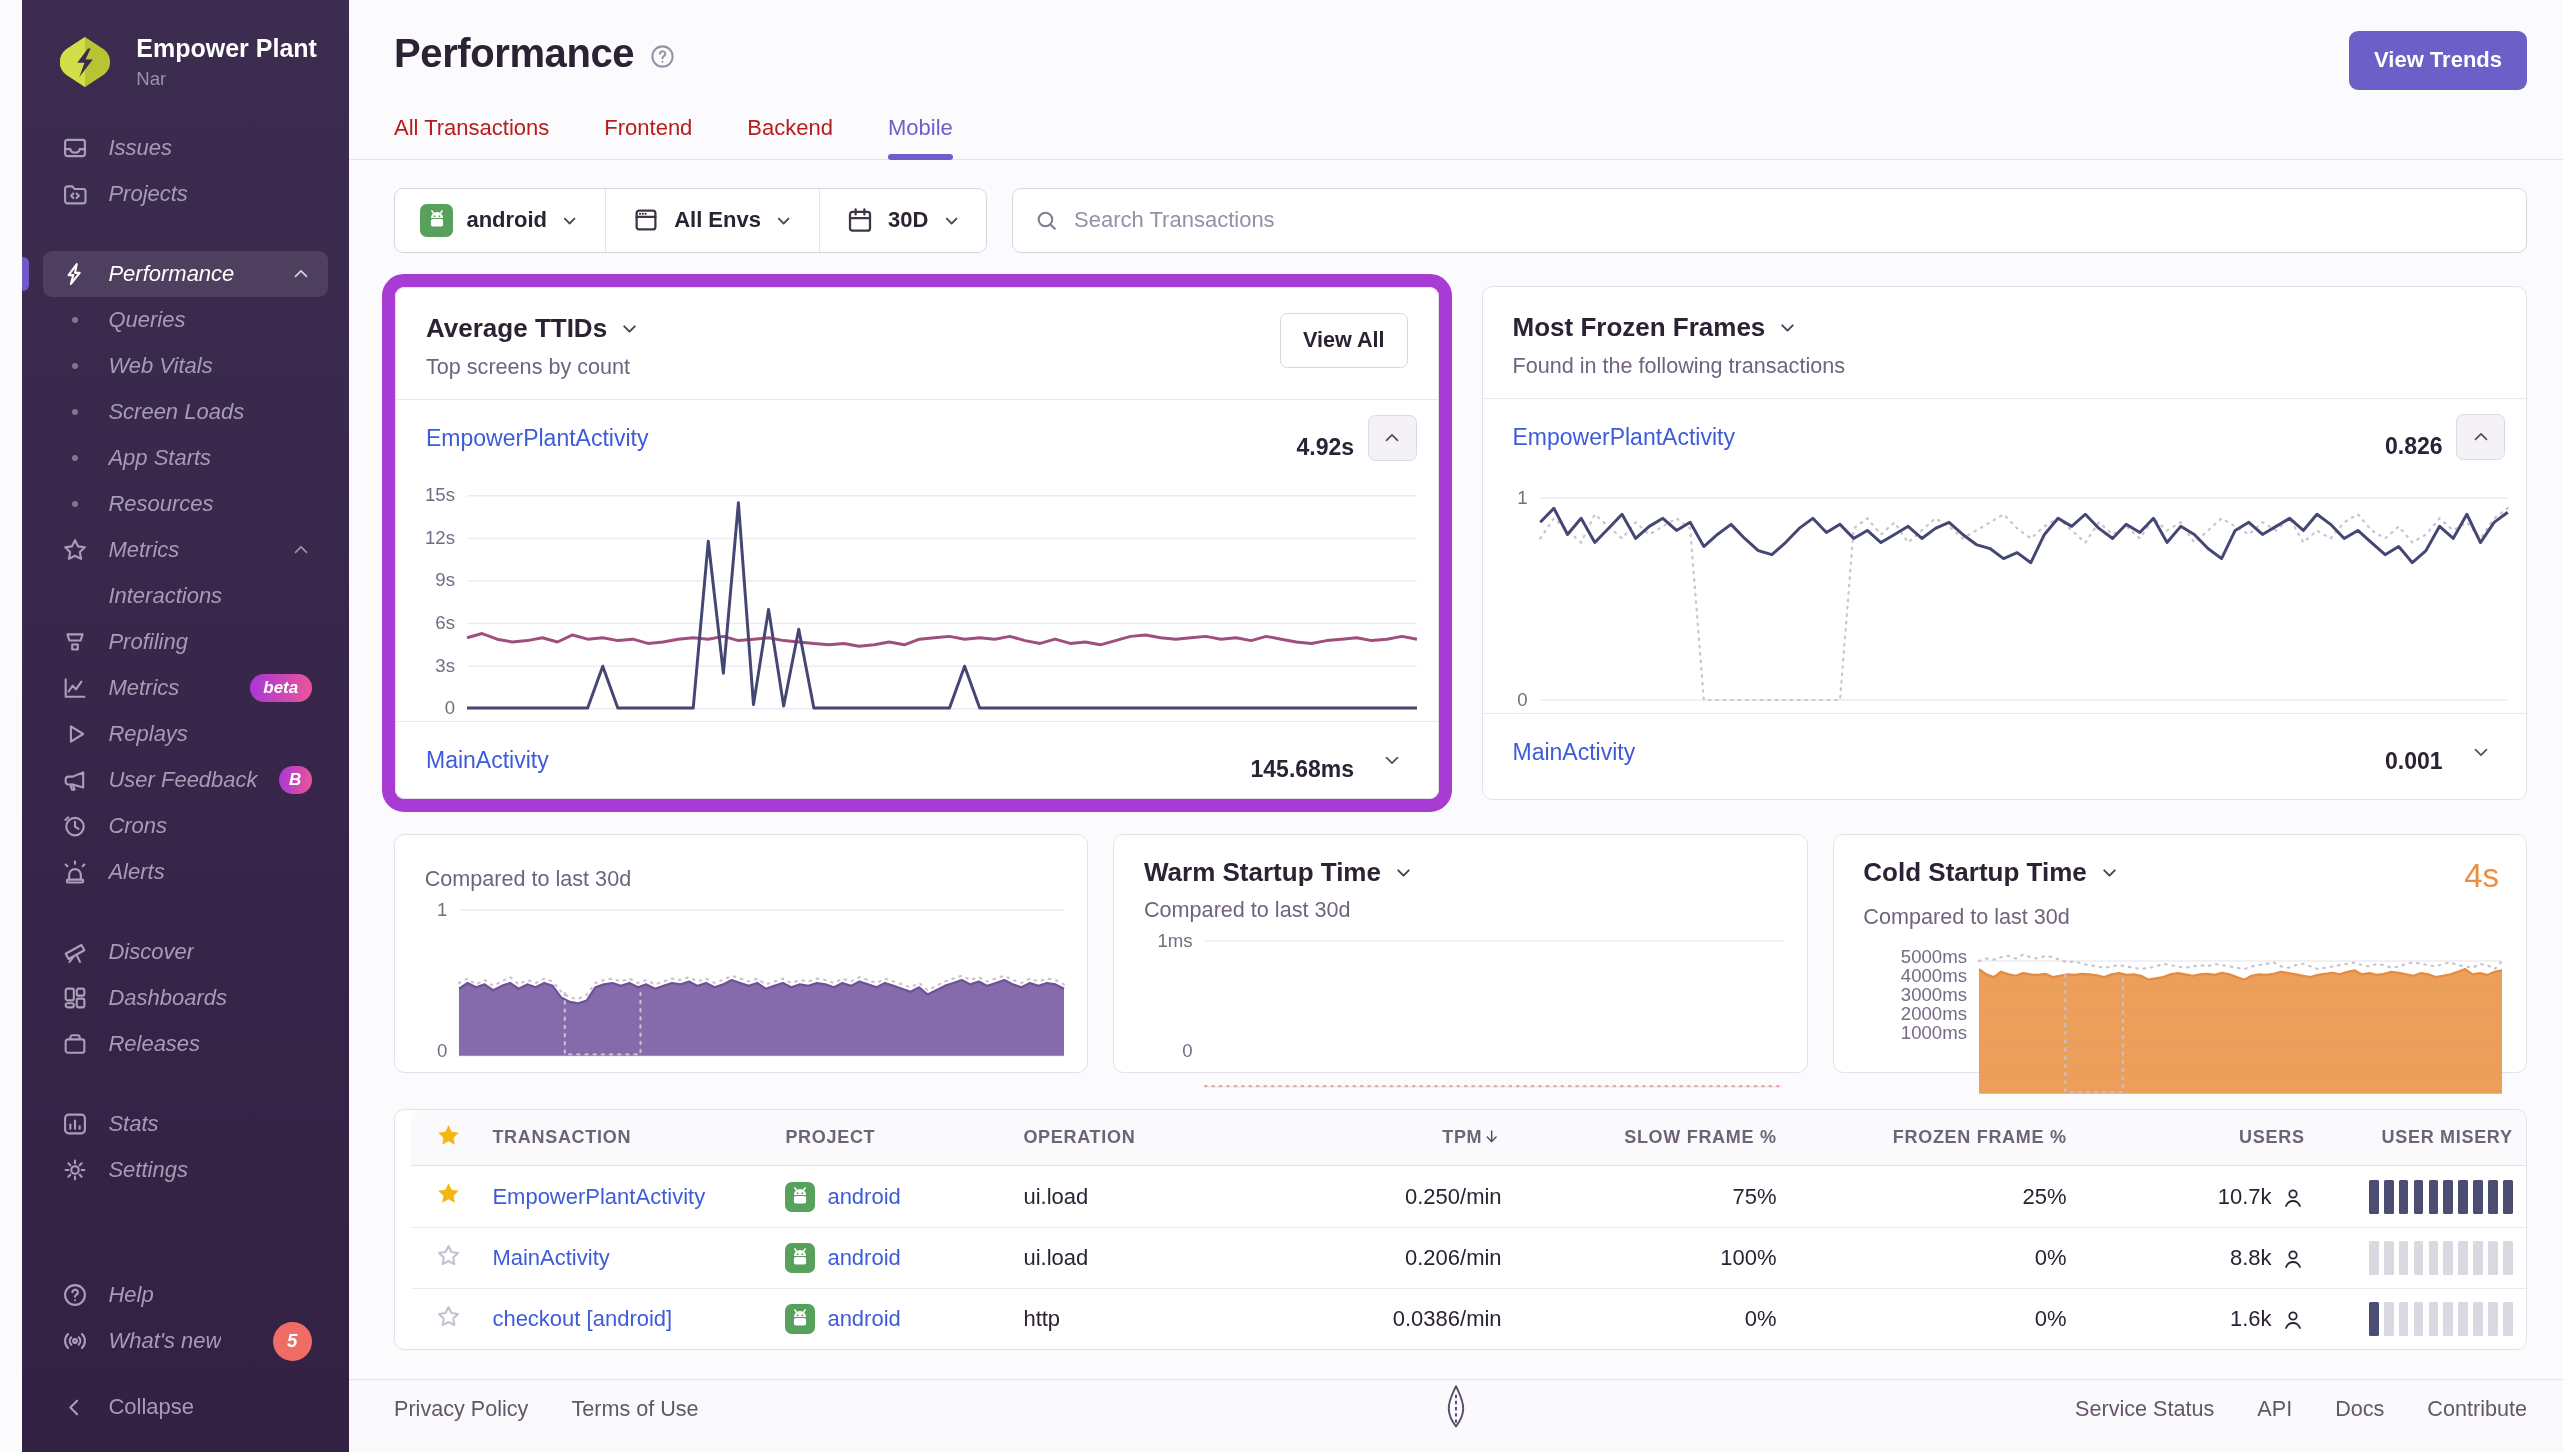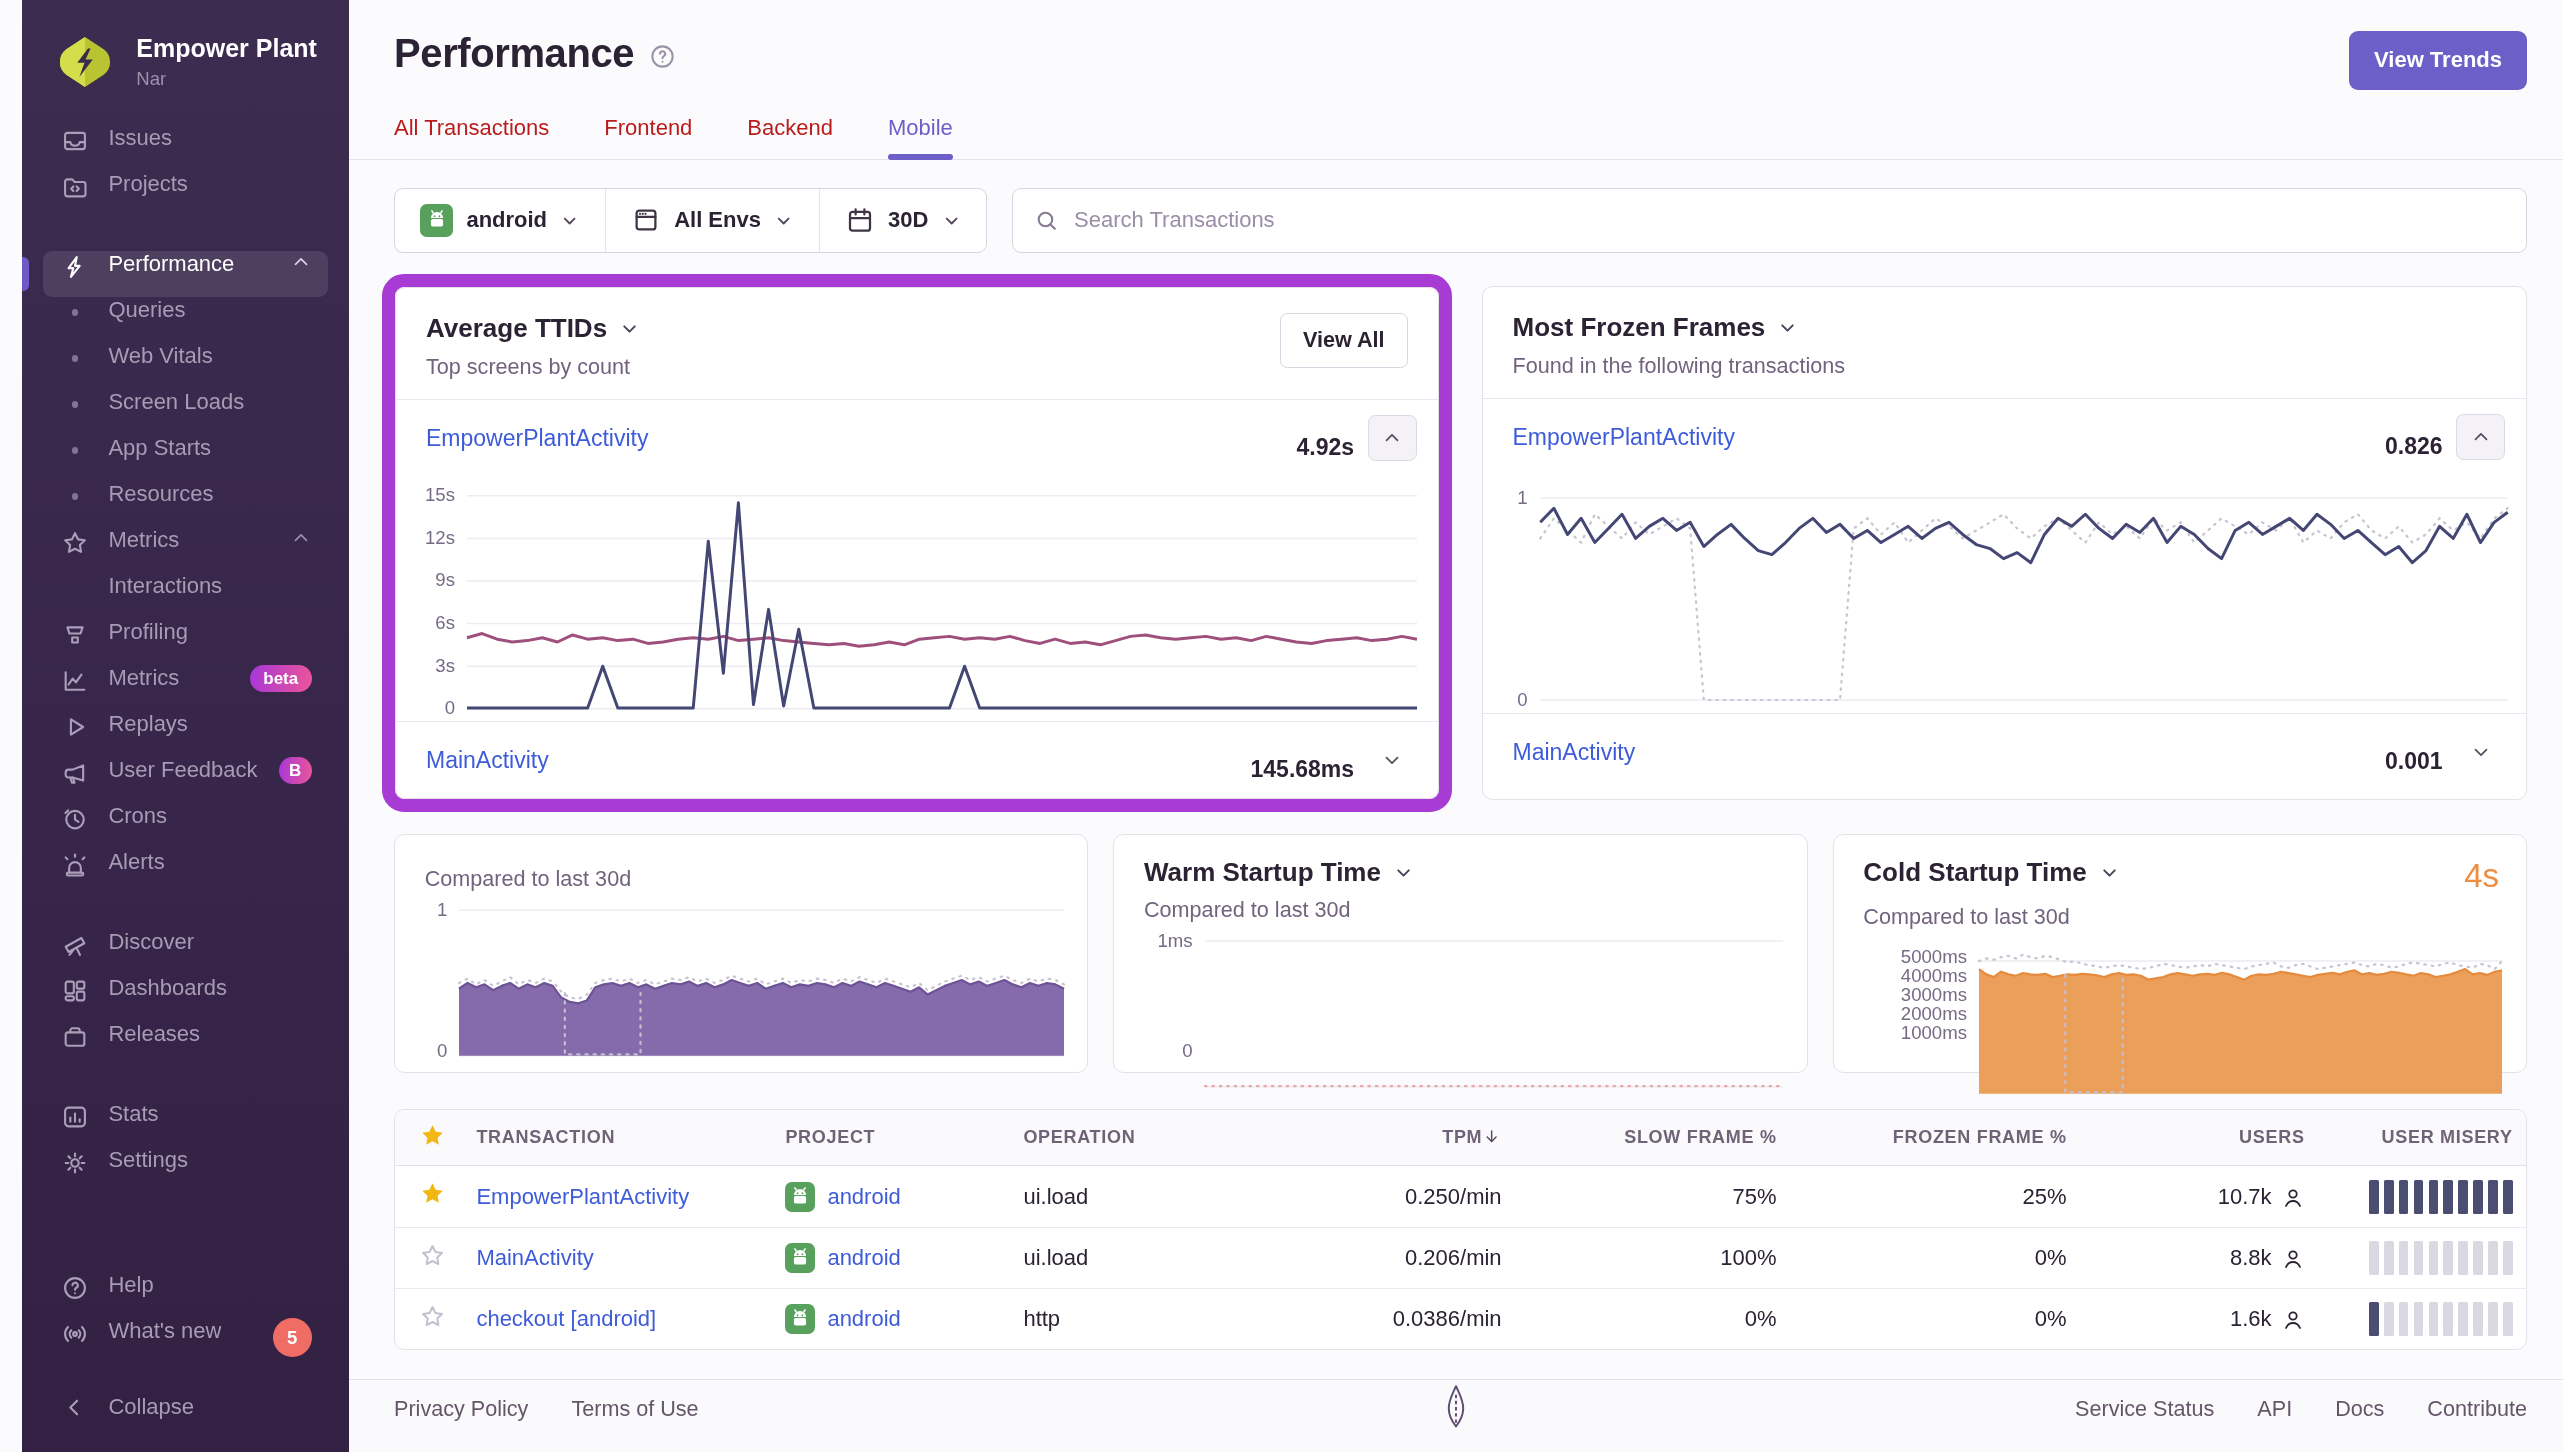--- a/index.html
+++ b/index.html
@@ -10,21 +10,21 @@
   
   .sidebar { width:327px; min-width:327px; height:100%; background:linear-gradient(180deg,#3c2c4f 0%,#37264a 55%,#322142 100%); display:flex; flex-direction:column; color:#a89bb4;margin-left:22px; }
   .org { display:flex; align-items:center; gap:19.3px; padding:30px 21px 31px 31px; cursor:pointer; }
   .org-logo { width:64px; height:64px; flex:0 0 auto; }
   .org-meta { min-width:0; }
   .org-name-row { display:flex; align-items:center; gap:10.4px; }
   .org-name { font-size:25px; font-weight:bold; color:#fff; white-space:nowrap; }
   .org-chevron { width:22px; height:22px; color:#fff; }
   .org-sub { font-size:18.6px; color:#9d90ab; margin-top:4.5px; }
   .side-nav { flex:0 0 auto; }
-  .side-item { position:relative; display:flex; align-items:flex-start; gap:18px; height:46px; margin:0 21px; padding:0 16.4px; border-radius:9px; font-size:22px; white-space:nowrap; cursor:pointer; }
+  .side-item { position:relative; display:flex; align-items:center; gap:18px; height:46px; margin:0 21px; padding:0 16.4px; border-radius:9px; font-size:22px; white-space:nowrap; cursor:pointer;font-style:italic; }
   .side-item .icon-box { width:31px; height:31px; display:flex; align-items:center; justify-content:center; flex:0 0 auto; color:#af a3bc; color:#ab9eb8; }
   .side-item .icon-box svg { width:28px; height:28px; }
   .side-item.active { background:rgba(255,255,255,0.10); color:#fff; }
   .side-item.active .icon-box { color:#fff; }
   .side-item.active::before { content:''; position:absolute; left:-21px; top:6px; bottom:6px; width:7.4px; border-radius:0 6px 6px 0; background:#6d5ac8; }
   .side-dot { width:6.7px; height:6.7px; border-radius:50%; background:#837492; }
   .side-label { overflow:hidden; text-overflow:ellipsis; }
   .side-chevron { margin-left:auto; width:22px; height:22px; color:#9d90ab; flex:0 0 auto; }
   .side-item.active .side-chevron { color:#d9d2e3; }
   .side-badge { margin-left:auto; }
@@ -95,21 +95,21 @@
 
   .grid-mid { display:grid; grid-template-columns:1fr 1fr 1fr; gap:25px; margin-top:34px; }
   .mini-panel { height:239px; padding:22px 27px 18px 19.3px; display:flex; flex-direction:column; }
   .mini-head { display:flex; justify-content:space-between; align-items:flex-start; padding-left:10.4px; }
   .mini-value { font-size:33px; color:#6a5fc0; }
   .mini-value.orange { color:#ee8c40; }
   .mini-sub { font-size:21.6px; color:#71637e; margin-top:9px; padding-left:10.4px; }
   .mini-panel .chart { flex:1; padding:15px 3px 3px 0; }
 
   
-  .table-panel { margin-top:36px; overflow:hidden; }
+  .table-panel { margin-top:36px; overflow:hidden;padding-left:16px; }
   .t-grid { display:grid; grid-template-columns:68px minmax(0,1fr) 238px 245px 260px 275px 290px 238px 208px; align-items:center; }
   .t-head { background:#faf9fb; border-bottom:1.5px solid #e4e0e9; height:56px; border-radius:10.4px 10.4px 0 0; }
   .t-head .t-cell { font-size:18px; font-weight:bold; letter-spacing:0.7px; color:#6f6377; text-transform:uppercase; }
   .t-cell { padding:0 13.4px; white-space:nowrap; overflow:hidden; text-overflow:ellipsis; font-size:22px; }
   .t-cell.first { padding-left:24px; }
   .t-cell.right { text-align:right; }
   .t-row { height:61px; border-top:1.5px solid #eceaf0; }
   .t-row:first-child { border-top:none; }
   .t-link { color:#3e5bd8; cursor:pointer; }
   .star-icon { width:27px; height:27px; cursor:pointer; }

